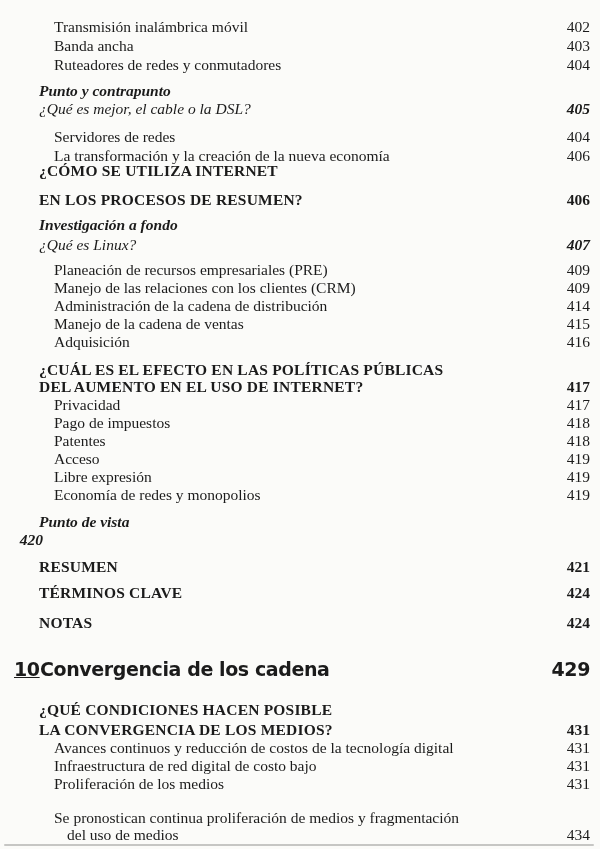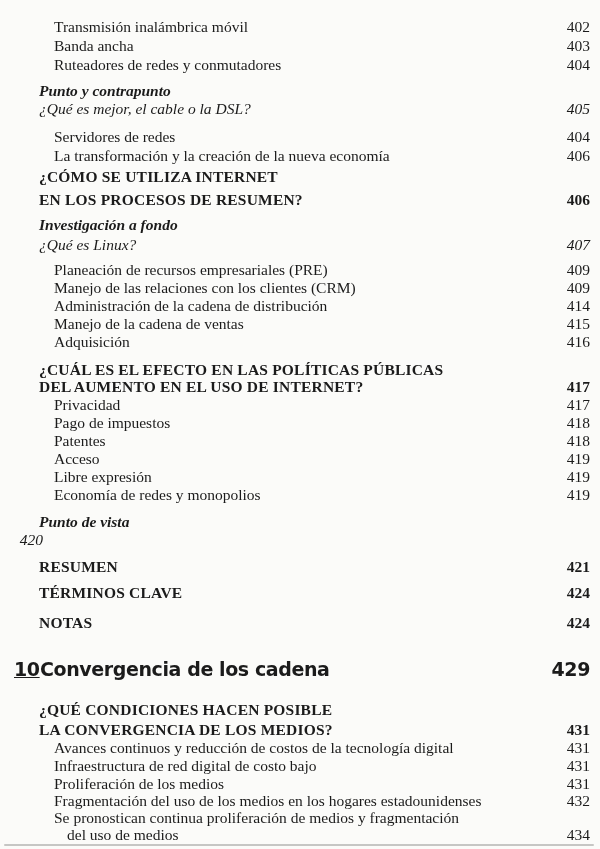--- a/index.html
+++ b/index.html
@@ -19,21 +19,21 @@
   .pg{flex:0 0 auto;text-align:right;min-width:34px;}
   
   .ind-h .lbl{padding-left:30px;}
   .ind-i .lbl{padding-left:45px;}
   .ind-c .lbl{padding-left:58px;}
   
   .sty-head .lbl{font-weight:700;letter-spacing:.2px;}
   .pg-b{font-weight:700;}
   .sty-fit .lbl{font-weight:700;font-style:italic;}
   .sty-fi .lbl{font-style:italic;}
-  .pg-i{font-style:italic;}
+  .pg-i{font-style:italic;font-weight:bold;}
   
   .ch-row{
     position:absolute;left:0;right:10px;top:658px;
     display:flex;align-items:baseline;
     font-family:"DejaVu Sans", sans-serif;font-weight:700;
     font-size:19px;letter-spacing:-0.4px;white-space:nowrap;
   }
   .ch-num{flex:0 0 auto;width:26px;padding-left:14px;text-decoration:underline;}
   .ch-title{flex:1 1 auto;}
   .ch-page{flex:0 0 auto;text-align:right;}
@@ -71,21 +71,21 @@
 
   <div class="row ind-i" style="top:128px">
       <span class="lbl">Servidores de redes</span>
       <span class="pg">404</span>
     </div>
   <div class="row ind-i" style="top:147px">
       <span class="lbl">La transformación y la creación de la nueva economía</span>
       <span class="pg">406</span>
     </div>
 
-  <div class="row ind-h sty-head" style="top:168px">
+  <div class="row ind-h sty-head" style="top:162px">
       <span class="lbl">¿CÓMO SE UTILIZA INTERNET</span>
       <span class="pg pg-b"></span>
     </div>
   <div class="row ind-h sty-head" style="top:191px">
       <span class="lbl">EN LOS PROCESOS DE RESUMEN?</span>
       <span class="pg pg-b">406</span>
     </div>
 
   <div class="row ind-h sty-fit" style="top:216px">
       <span class="lbl">Investigación a fondo</span>
@@ -192,24 +192,20 @@
       <span class="pg">431</span>
     </div>
   <div class="row ind-i" style="top:757px">
       <span class="lbl">Infraestructura de red digital de costo bajo</span>
       <span class="pg">431</span>
     </div>
   <div class="row ind-i" style="top:775px">
       <span class="lbl">Proliferación de los medios</span>
       <span class="pg">431</span>
     </div>
-  <div class="row ind-i" style="top:792px">
-      <span class="lbl">Fragmentación del uso de los medios en los hogares estadounidenses</span>
-      <span class="pg">432</span>
-    </div>
   <div class="row ind-i" style="top:809px">
       <span class="lbl">Se pronostican continua proliferación de medios y fragmentación</span>
       <span class="pg"></span>
     </div>
   <div class="row ind-c" style="top:826px">
       <span class="lbl">del uso de medios</span>
       <span class="pg">434</span>
     </div>
 
   <div class="bottom-rule"></div>

